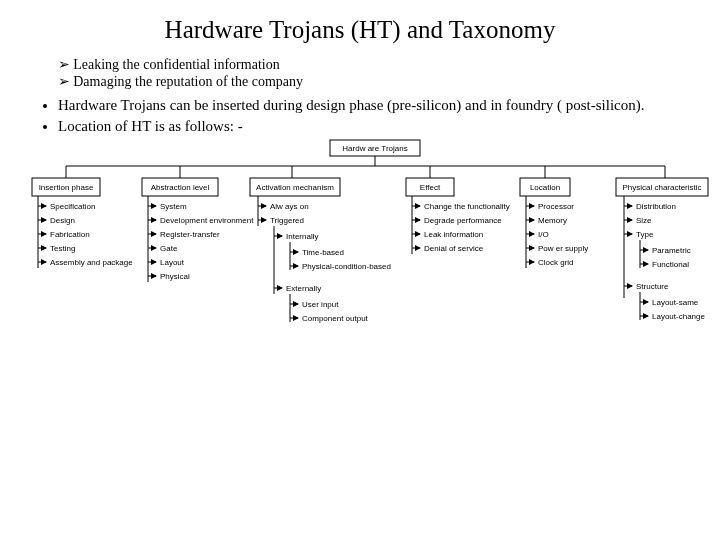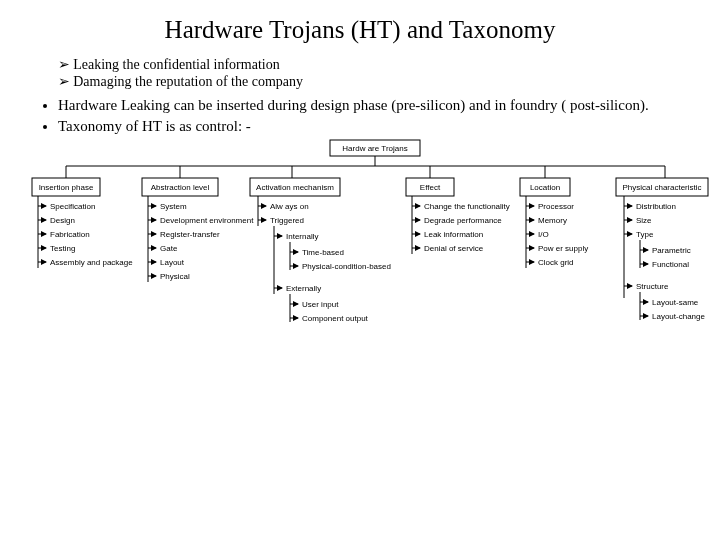--- a/index.html
+++ b/index.html
@@ -83,22 +83,22 @@
 
 <div class="slide">
 
   <h1 class="title">Hardware Trojans (HT) and Taxonomy</h1>
 
   <ul class="sub">
     <li>Leaking the confidential information</li>
     <li>Damaging the reputation of the company</li>
   </ul>
   <ul class="bullets">
-    <li>Hardware Leaking can be inserted during design phase (pre-silicon) and in foundry ( post-silicon).</li>
-    <li>Taxonomy of HT is as control: -</li>
+    <li>Hardware Trojans can be inserted during design phase (pre-silicon) and in foundry ( post-silicon).</li>
+    <li>Location of HT is as follows: -</li>
   </ul>
 
   <div class="diagram">
     <svg viewBox="0 0 680 260" width="680" height="260">
       <defs>
         <marker id="ah" markerWidth="6" markerHeight="6" refX="5" refY="3" orient="auto">
           <path d="M0,0 L6,3 L0,6 Z" fill="#000"></path>
         </marker>
       </defs>
 

